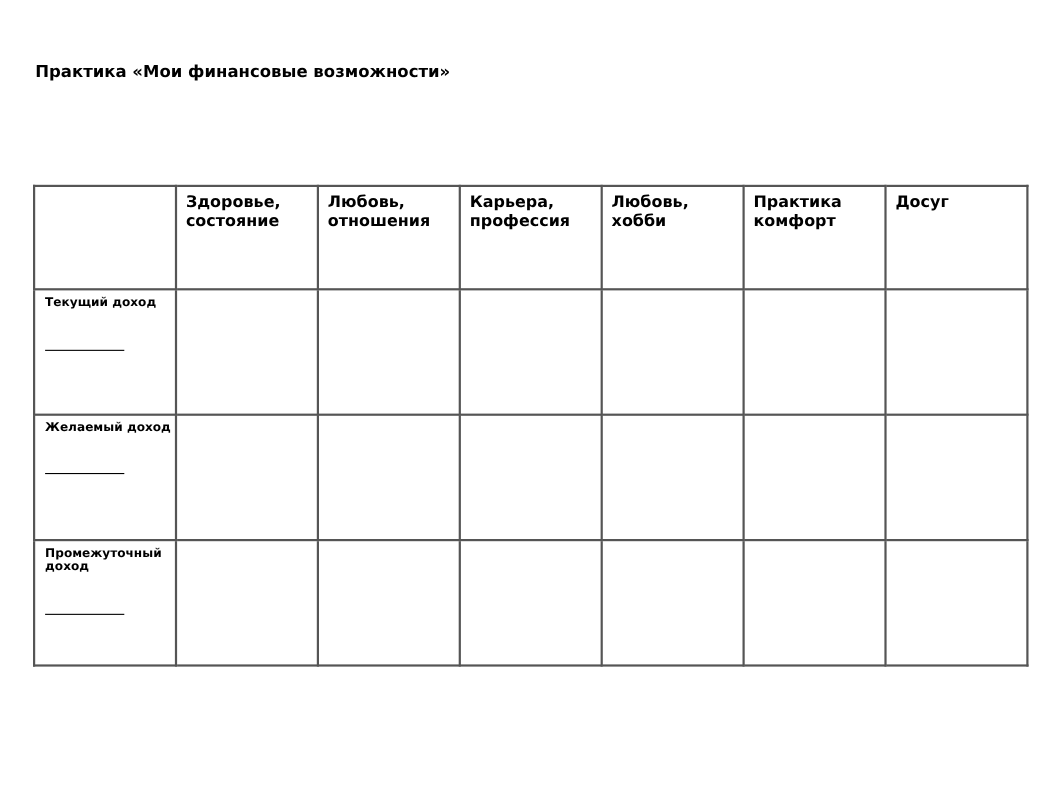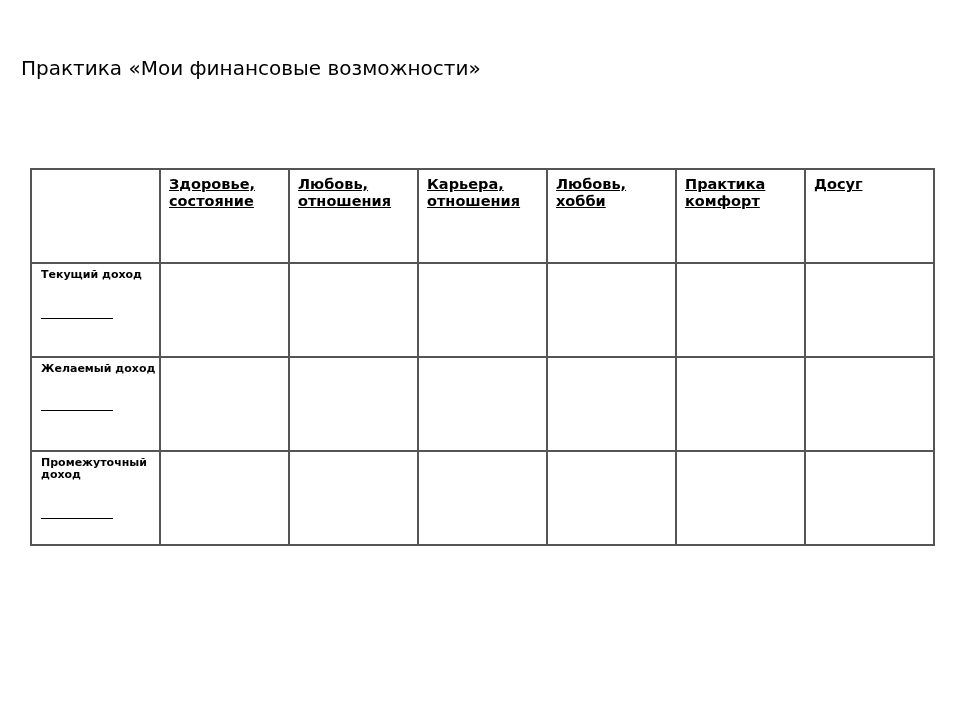--- a/index.html
+++ b/index.html
@@ -1,45 +1,45 @@
 <!DOCTYPE html>
 <html><head>
 <meta charset="utf-8">
 <style>
   html, body { margin:0; padding:0; }
   body { width:960px; height:720px; background:#ffffff; position:relative; overflow:hidden;
          font-family: "DejaVu Sans", sans-serif; color:#000; }
-  .title { position:absolute; left:21px; top:56px; font-size:20px; font-weight:normal; letter-spacing:0px; white-space:nowrap; }
+  .title { position:absolute; left:32px; top:56px; font-size:15px; font-weight:bold; letter-spacing:0px; white-space:nowrap; }
   table.grid { position:absolute; left:30px; top:168px; border-collapse:collapse; table-layout:fixed; }
   table.grid td { border:2px solid #555; vertical-align:top; padding:0; position:relative; }
   .hdr { height:94px; }
-  .row { height:94px; }
+  .row { height:114px; }
   .col-first { width:127px; }
   .col { width:127px; }
-  .hcell { font-size:14.5px; font-weight:bold; line-height:17px; padding:6px 0 0 8px;text-decoration:underline; }
+  .hcell { font-size:14.5px; font-weight:bold; line-height:17px; padding:6px 0 0 8px; }
   .rlabel { font-size:11px; font-weight:bold; line-height:12px; padding:5px 0 0 9px; }
   .line { position:absolute; left:9px; width:72px; border-top:1px solid #000; }
 </style>
 </head>
 <body>
 
 <div class="title">Практика «Мои финансовые возможности»</div>
 
 <table class="grid">
   <tbody>
       <tr class="hdr">
     <td class="col-first"></td>
     <td class="col">
           <div class="hcell">Здоровье, состояние</div>
         </td>
     <td class="col">
           <div class="hcell">Любовь, отношения</div>
         </td>
     <td class="col">
-          <div class="hcell">Карьера, отношения</div>
+          <div class="hcell">Карьера, профессия</div>
         </td>
     <td class="col">
           <div class="hcell">Любовь, хобби</div>
         </td>
     <td class="col">
           <div class="hcell">Практика комфорт</div>
         </td>
     <td class="col">
           <div class="hcell">Досуг</div>
         </td>

